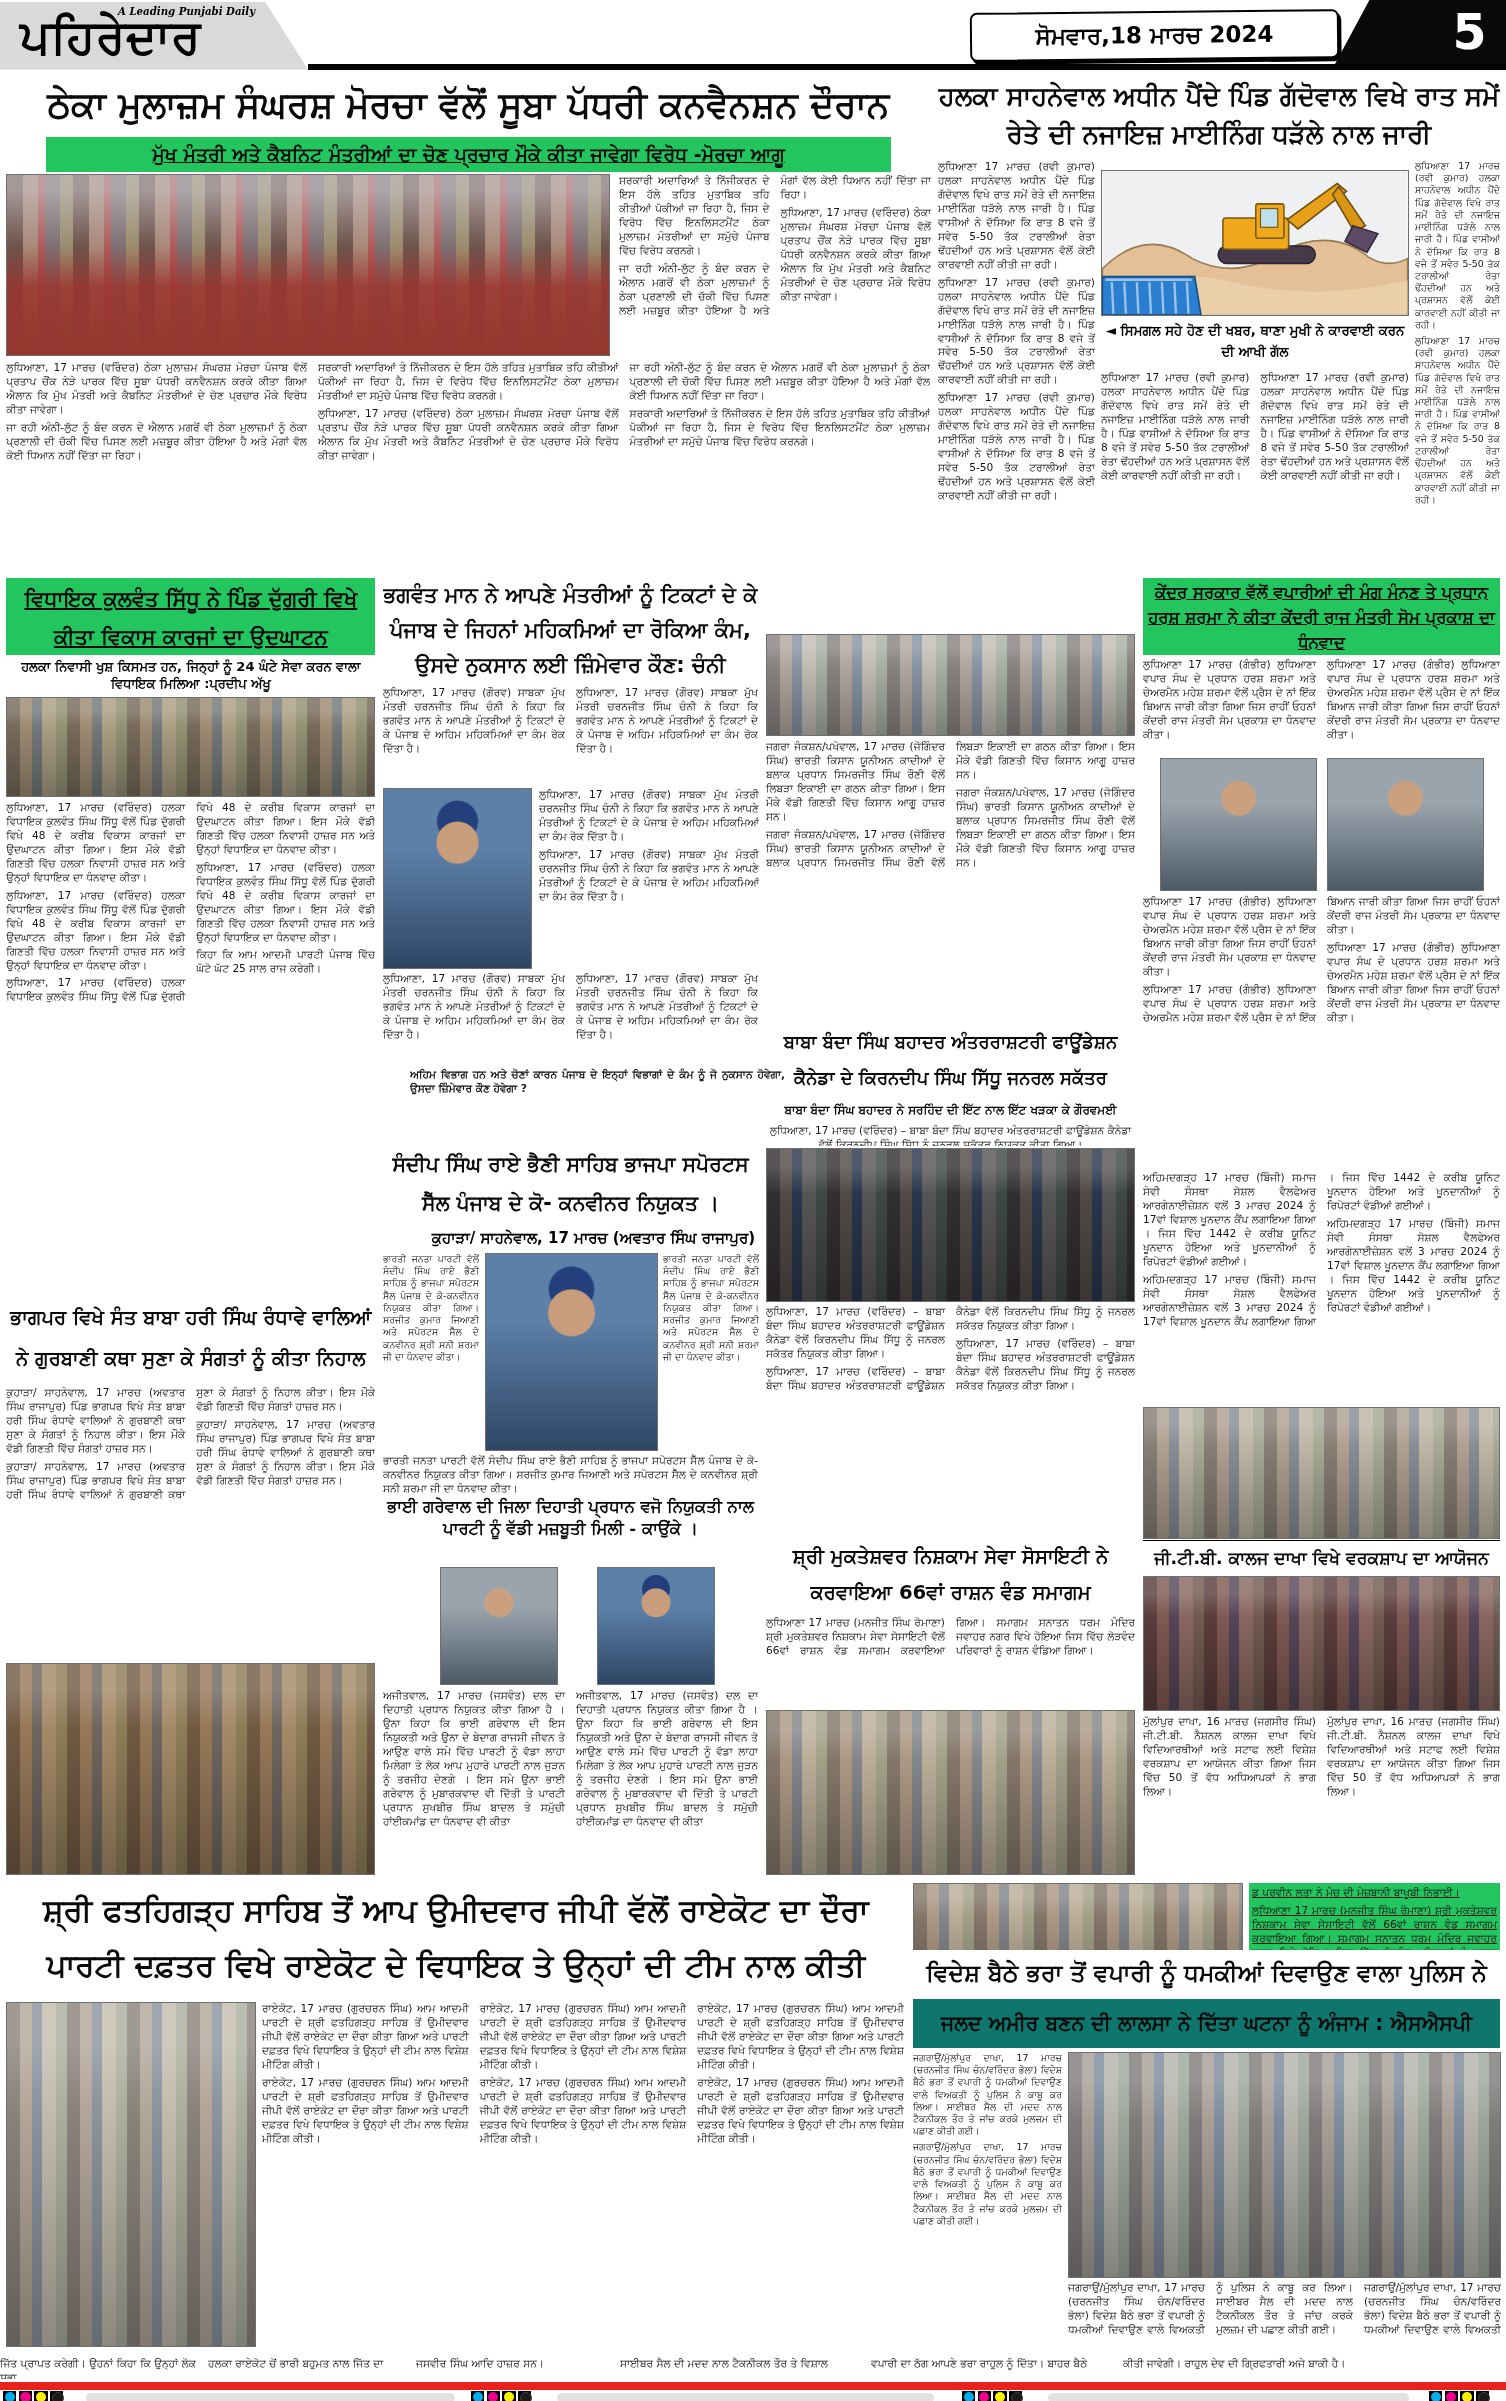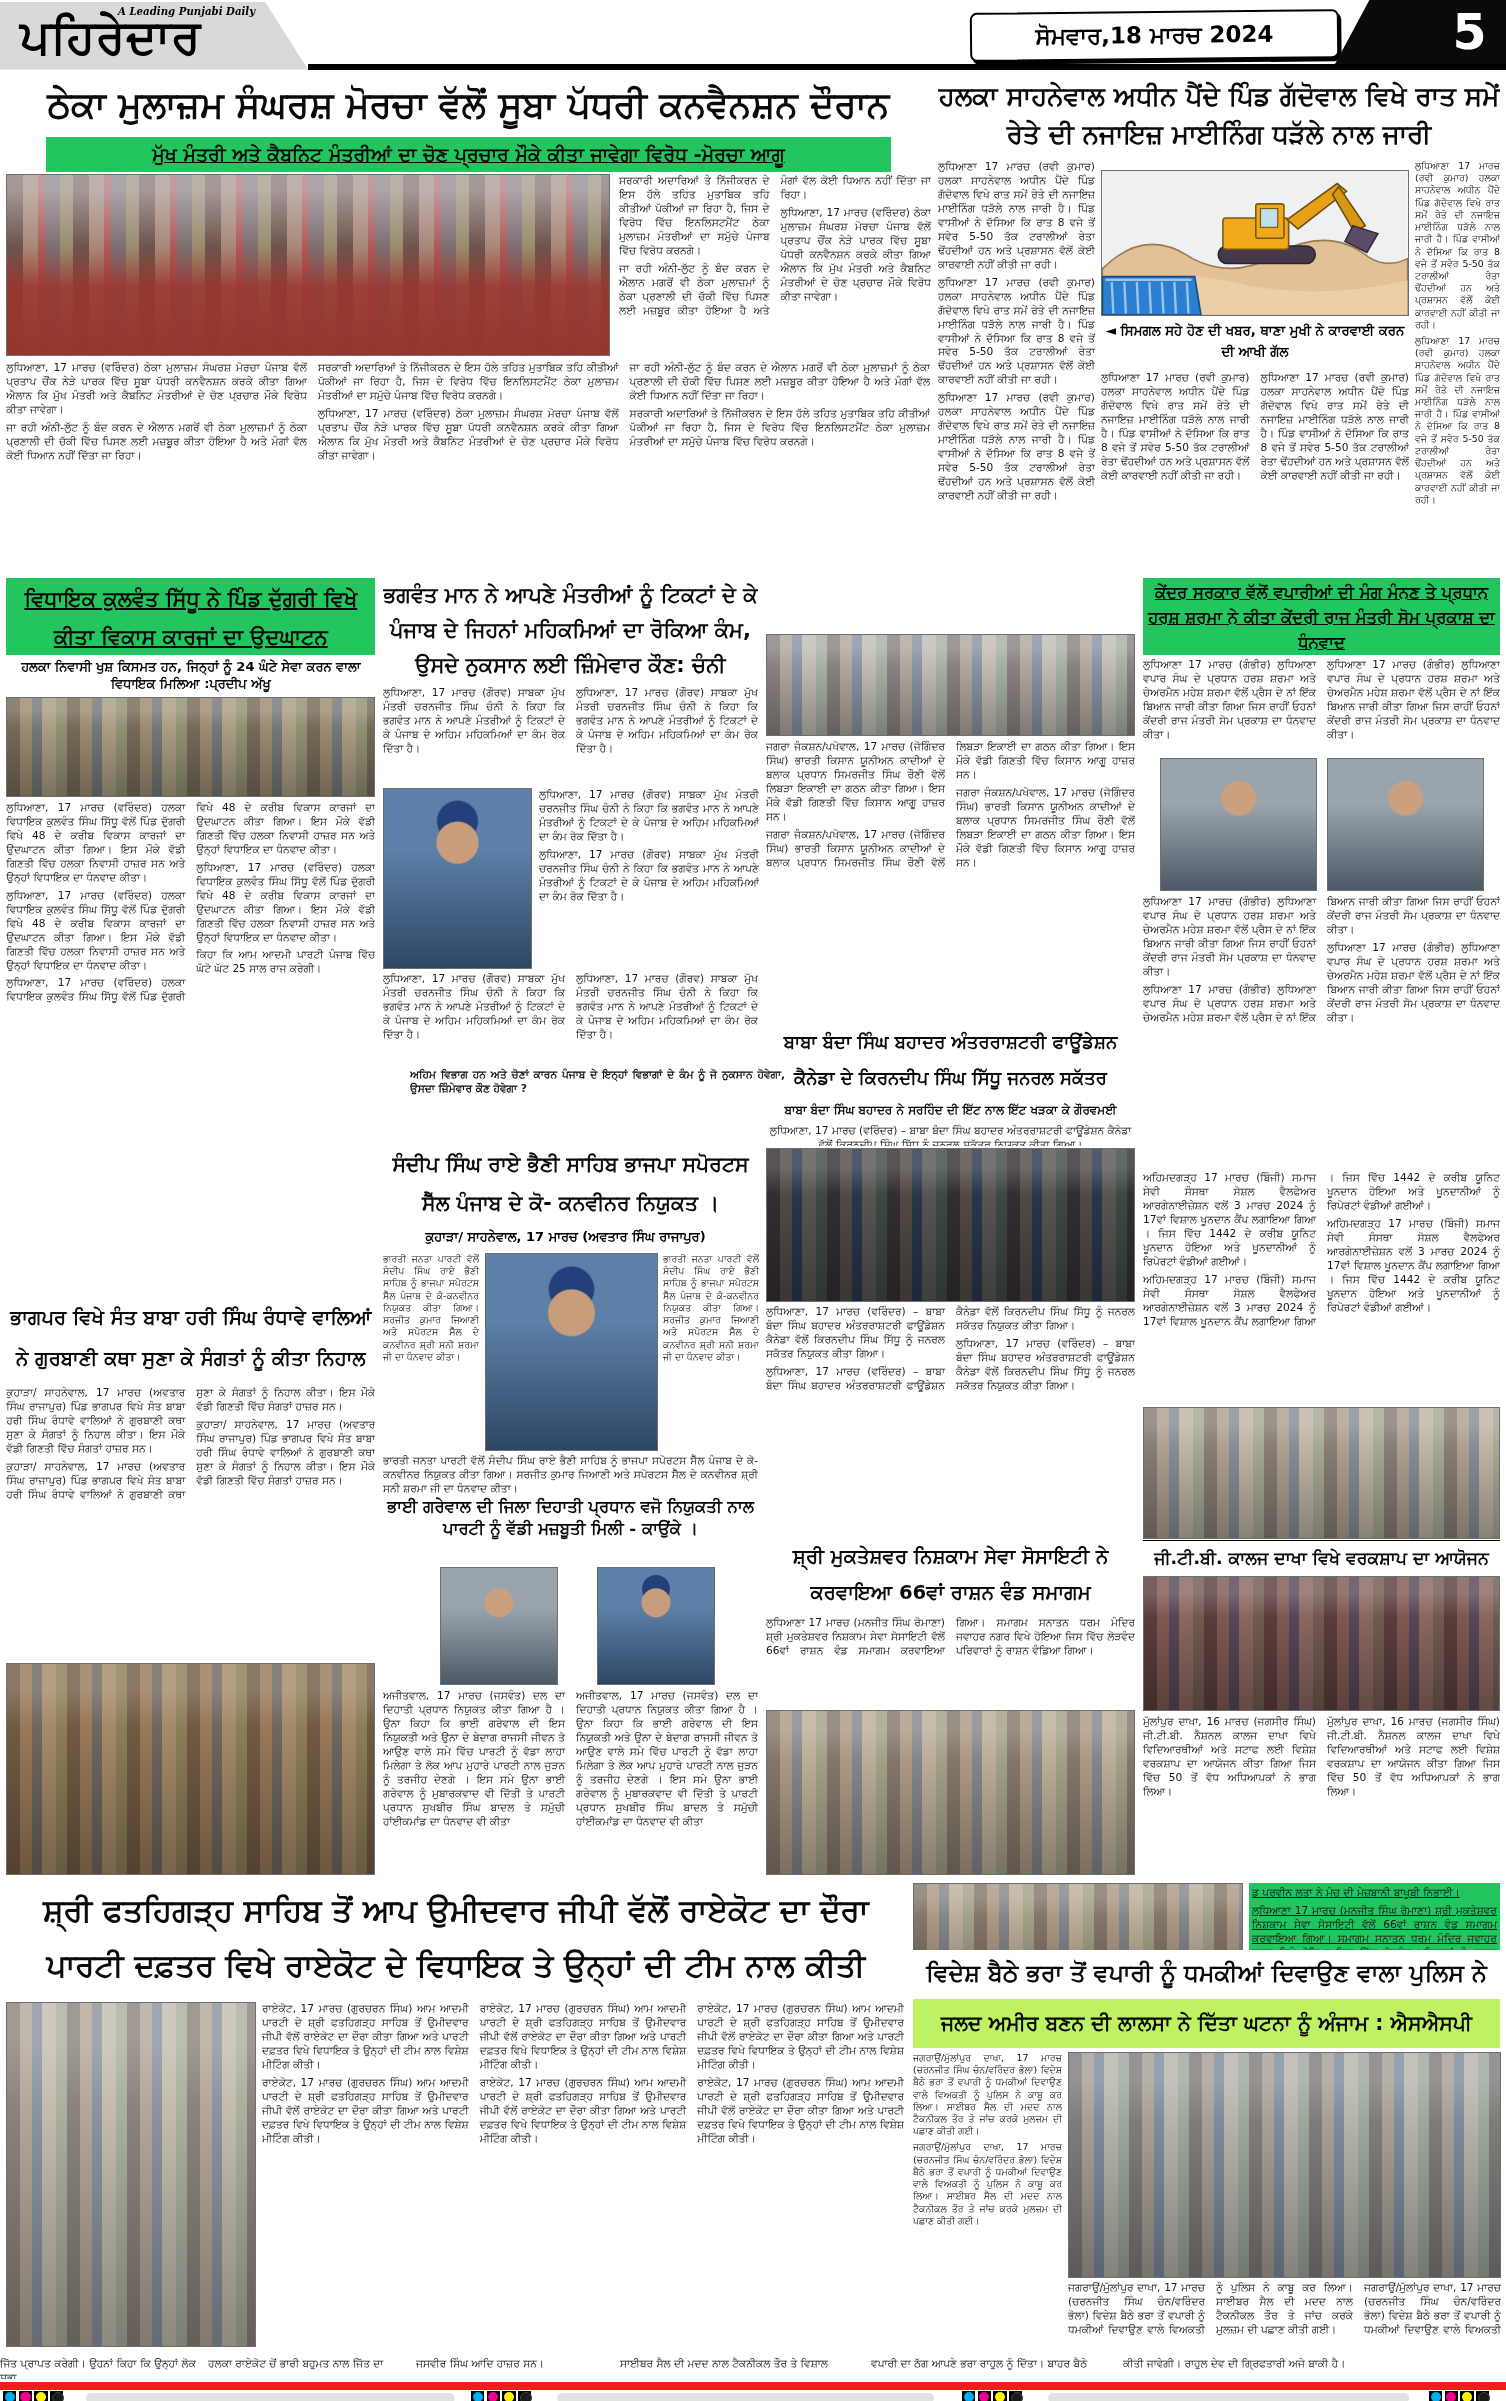--- a/index.html
+++ b/index.html
@@ -7,21 +7,21 @@
         font-family:"DejaVu Sans",sans-serif;overflow:hidden;}
   .abs{position:absolute;box-sizing:border-box;}
   .clip{overflow:hidden;}
   .h{font-weight:800;color:#0a0a0a;text-align:center;}
   .body-txt{font-size:10.6px;line-height:1.32;text-align:justify;color:#151515;}
   .body-txt p{margin:0 0 3.9px 0;}
   .tiny{font-size:9.4px;line-height:1.3;}
   .cols2{column-count:2;column-gap:11px;}
   .cols3{column-count:3;column-gap:11px;}
   .cream{background:#22c55e;text-decoration:underline;}
-  .pink{background:#bef264;}
+  .pink{background:#0f766e;}
   .byline{font-weight:700;text-align:center;}
   .photo{border:0.8px solid #6f6f6f;}
   .ppl{background-image:
       linear-gradient(180deg,rgba(255,255,255,.18) 0 12%,rgba(0,0,0,0) 30%,rgba(0,0,0,.28) 100%),
       repeating-linear-gradient(90deg,rgba(62,50,44,.55) 0 12.6px,rgba(128,104,84,.5) 12.6px 25px,
       rgba(46,66,96,.5) 25px 35px,rgba(150,138,116,.45) 35px 49px,rgba(96,110,80,.45) 49px 60px);}
   .ph-crowd{background-color:#a8776b;background-image:
       linear-gradient(180deg,rgba(210,210,215,.55) 0 8%,rgba(0,0,0,0) 40%,rgba(155,52,46,.85) 62%,#93372f 100%),
       repeating-linear-gradient(90deg,rgba(70,60,55,.6) 0 15.7px,rgba(170,150,130,.55) 15.7px 31px,
       rgba(178,70,78,.6) 31px 38px,rgba(90,104,120,.55) 38px 53px,rgba(140,160,110,.5) 53px 66px);}
@@ -159,21 +159,21 @@
   </div>
   <div class="abs body-txt cols2 clip" style="left:383px;top:972px;width:375px;height:93px;">
     <p>ਲੁਧਿਆਣਾ, 17 ਮਾਰਚ (ਗੌਰਵ) ਸਾਬਕਾ ਮੁੱਖ ਮੰਤਰੀ ਚਰਨਜੀਤ ਸਿੰਘ ਚੰਨੀ ਨੇ ਕਿਹਾ ਕਿ ਭਗਵੰਤ ਮਾਨ ਨੇ ਆਪਣੇ ਮੰਤਰੀਆਂ ਨੂੰ ਟਿਕਟਾਂ ਦੇ ਕੇ ਪੰਜਾਬ ਦੇ ਅਹਿਮ ਮਹਿਕਮਿਆਂ ਦਾ ਕੰਮ ਰੋਕ ਦਿੱਤਾ ਹੈ।</p>
     <p>ਲੁਧਿਆਣਾ, 17 ਮਾਰਚ (ਗੌਰਵ) ਸਾਬਕਾ ਮੁੱਖ ਮੰਤਰੀ ਚਰਨਜੀਤ ਸਿੰਘ ਚੰਨੀ ਨੇ ਕਿਹਾ ਕਿ ਭਗਵੰਤ ਮਾਨ ਨੇ ਆਪਣੇ ਮੰਤਰੀਆਂ ਨੂੰ ਟਿਕਟਾਂ ਦੇ ਕੇ ਪੰਜਾਬ ਦੇ ਅਹਿਮ ਮਹਿਕਮਿਆਂ ਦਾ ਕੰਮ ਰੋਕ ਦਿੱਤਾ ਹੈ।</p>
   </div>
   <div class="abs body-txt clip" style="left:383px;top:1068px;width:375px;height:49px;font-weight:700;margin-left:27px;">
     <p>ਅਹਿਮ ਵਿਭਾਗ ਹਨ ਅਤੇ ਚੋਣਾਂ ਕਾਰਨ ਪੰਜਾਬ ਦੇ ਇਨ੍ਹਾਂ ਵਿਭਾਗਾਂ ਦੇ ਕੰਮ ਨੂੰ ਜੋ ਨੁਕਸਾਨ ਹੋਵੇਗਾ, ਉਸਦਾ ਜ਼ਿੰਮੇਵਾਰ ਕੌਣ ਹੋਵੇਗਾ ?</p>
   </div>
 
   <div class="abs h clip" style="left:383px;top:1145px;width:375px;height:83px;font-size:20.4px;line-height:39px;">ਸੰਦੀਪ ਸਿੰਘ ਰਾਏ ਭੈਣੀ ਸਾਹਿਬ ਭਾਜਪਾ ਸਪੋਰਟਸ ਸੈੱਲ ਪੰਜਾਬ ਦੇ ਕੋ- ਕਨਵੀਨਰ ਨਿਯੁਕਤ ।</div>
-  <div class="abs byline clip" style="left:378px;top:1229px;width:375px;height:20.4px;font-size:13px;">ਕੁਹਾੜਾ/ ਸਾਹਨੇਵਾਲ, 17 ਮਾਰਚ (ਅਵਤਾਰ ਸਿੰਘ ਰਾਜਾਪੁਰ)</div>
+  <div class="abs byline clip" style="left:406px;top:1229px;width:375px;height:20.4px;font-size:15px;">ਕੁਹਾੜਾ/ ਸਾਹਨੇਵਾਲ, 17 ਮਾਰਚ (ਅਵਤਾਰ ਸਿੰਘ ਰਾਜਾਪੁਰ)</div>
   <div class="abs body-txt tiny clip" style="left:383px;top:1253px;width:96px;height:198px;">
     <p>ਭਾਰਤੀ ਜਨਤਾ ਪਾਰਟੀ ਵੱਲੋਂ ਸੰਦੀਪ ਸਿੰਘ ਰਾਏ ਭੈਣੀ ਸਾਹਿਬ ਨੂੰ ਭਾਜਪਾ ਸਪੋਰਟਸ ਸੈੱਲ ਪੰਜਾਬ ਦੇ ਕੋ-ਕਨਵੀਨਰ ਨਿਯੁਕਤ ਕੀਤਾ ਗਿਆ। ਸਰਜੀਤ ਕੁਮਾਰ ਜਿਆਣੀ ਅਤੇ ਸਪੋਰਟਸ ਸੈੱਲ ਦੇ ਕਨਵੀਨਰ ਸ਼੍ਰੀ ਸਨੀ ਸ਼ਰਮਾ ਜੀ ਦਾ ਧੰਨਵਾਦ ਕੀਤਾ।</p>
   </div>
   <div class="abs photo portrait" style="left:485px;top:1253px;width:173px;height:198px;"></div>
   <div class="abs body-txt tiny clip" style="left:663px;top:1253px;width:96px;height:198px;">
     <p>ਭਾਰਤੀ ਜਨਤਾ ਪਾਰਟੀ ਵੱਲੋਂ ਸੰਦੀਪ ਸਿੰਘ ਰਾਏ ਭੈਣੀ ਸਾਹਿਬ ਨੂੰ ਭਾਜਪਾ ਸਪੋਰਟਸ ਸੈੱਲ ਪੰਜਾਬ ਦੇ ਕੋ-ਕਨਵੀਨਰ ਨਿਯੁਕਤ ਕੀਤਾ ਗਿਆ। ਸਰਜੀਤ ਕੁਮਾਰ ਜਿਆਣੀ ਅਤੇ ਸਪੋਰਟਸ ਸੈੱਲ ਦੇ ਕਨਵੀਨਰ ਸ਼੍ਰੀ ਸਨੀ ਸ਼ਰਮਾ ਜੀ ਦਾ ਧੰਨਵਾਦ ਕੀਤਾ।</p>
   </div>
   <div class="abs body-txt clip" style="left:383px;top:1454px;width:375px;height:39px;">
     <p>ਭਾਰਤੀ ਜਨਤਾ ਪਾਰਟੀ ਵੱਲੋਂ ਸੰਦੀਪ ਸਿੰਘ ਰਾਏ ਭੈਣੀ ਸਾਹਿਬ ਨੂੰ ਭਾਜਪਾ ਸਪੋਰਟਸ ਸੈੱਲ ਪੰਜਾਬ ਦੇ ਕੋ-ਕਨਵੀਨਰ ਨਿਯੁਕਤ ਕੀਤਾ ਗਿਆ। ਸਰਜੀਤ ਕੁਮਾਰ ਜਿਆਣੀ ਅਤੇ ਸਪੋਰਟਸ ਸੈੱਲ ਦੇ ਕਨਵੀਨਰ ਸ਼੍ਰੀ ਸਨੀ ਸ਼ਰਮਾ ਜੀ ਦਾ ਧੰਨਵਾਦ ਕੀਤਾ।</p>
   </div>

